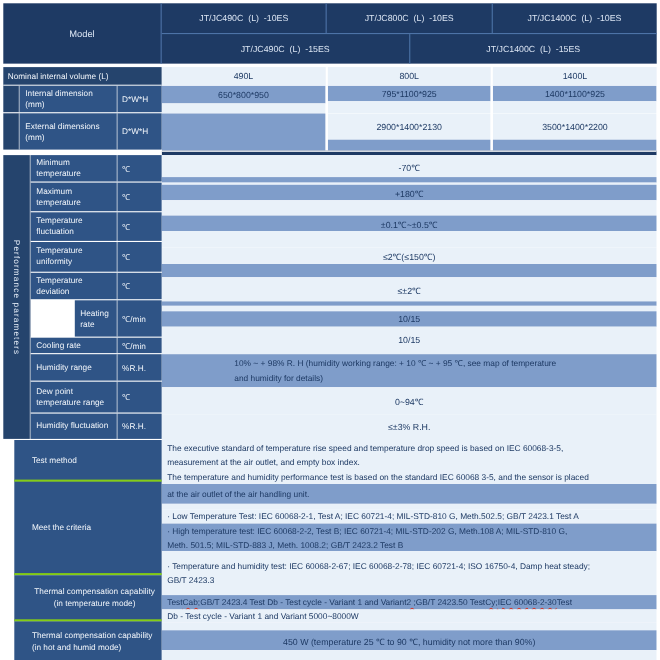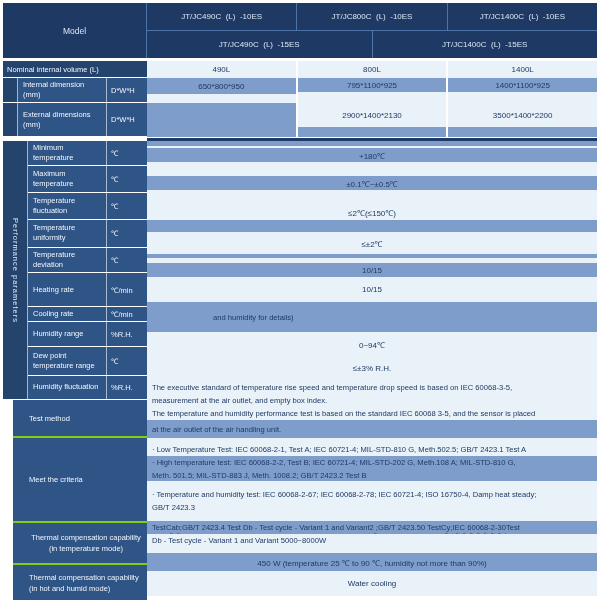--- a/index.html
+++ b/index.html
@@ -117,21 +117,21 @@
               <div class="lunit">℃</div>
             </div>
             <div class="lrow" style="height:30px;">
               <div class="lname">Temperature uniformity</div>
               <div class="lunit">℃</div>
             </div>
             <div class="lrow" style="height:27px;">
               <div class="lname">Temperature deviation</div>
               <div class="lunit">℃</div>
             </div>
-            <div class="lrow" style="height:36px;">
+            <div class="lrow" style="height:36px;padding-left:40px;">
               <div class="lname">Heating rate</div>
               <div class="lunit">℃/min</div>
             </div>
             <div class="lrow" style="height:16px;">
               <div class="lname">Cooling rate</div>
               <div class="lunit">℃/min</div>
             </div>
             <div class="lrow" style="height:27px;">
               <div class="lname">Humidity range</div>
               <div class="lunit">%R.H.</div>
@@ -191,35 +191,37 @@
               <div class="band blue fill"></div>
             </div>
           <div class="vc">
               <div class="band light" style="height:24px;">3500*1400*2200</div>
               <div class="band blue fill"></div>
             </div>
         </div>
 
         <div class="vsep"></div>
 
+        <div class="band light" style="height:20px;">-70℃</div>
         <div class="band blue" style="height:5px;"></div>
         <div class="band light" style="height:2px;"></div>
         <div class="band blue" style="height:14px;">+180℃</div>
         <div class="band light" style="height:14px;"></div>
         <div class="band blue" style="height:14px;">±0.1℃~±0.5℃</div>
         <div class="band light" style="height:15px;"></div>
         <div class="band light" style="height:15px;">≤2℃(≤150℃)</div>
         <div class="band blue" style="height:12px;"></div>
         <div class="band light" style="height:22px;">≤±2℃</div>
         <div class="band blue" style="height:4px;"></div>
         <div class="band light" style="height:5px;"></div>
         <div class="band blue" style="height:14px;">10/15</div>
         <div class="band light" style="height:25px;">10/15</div>
 
         <div class="band blue para hum" style="height:30px;">
+          <div>10% ~ + 98% R. H (humidity working range: + 10 ℃ ~ + 95 ℃, see map of temperature</div>
           <div>and humidity for details)</div>
         </div>
         <div class="band light" style="height:25px;">0~94℃</div>
         <div class="band light" style="height:23px;">≤±3% R.H.</div>
 
         <div class="band light para" style="height:40px;">
           <div>The executive standard of temperature rise speed and temperature drop speed is based on IEC 60068-3-5,</div>
           <div>measurement at the air outlet, and empty box index.</div>
           <div>The temperature and humidity performance test is based on the standard IEC 60068 3-5, and the sensor is placed</div>
         </div>

